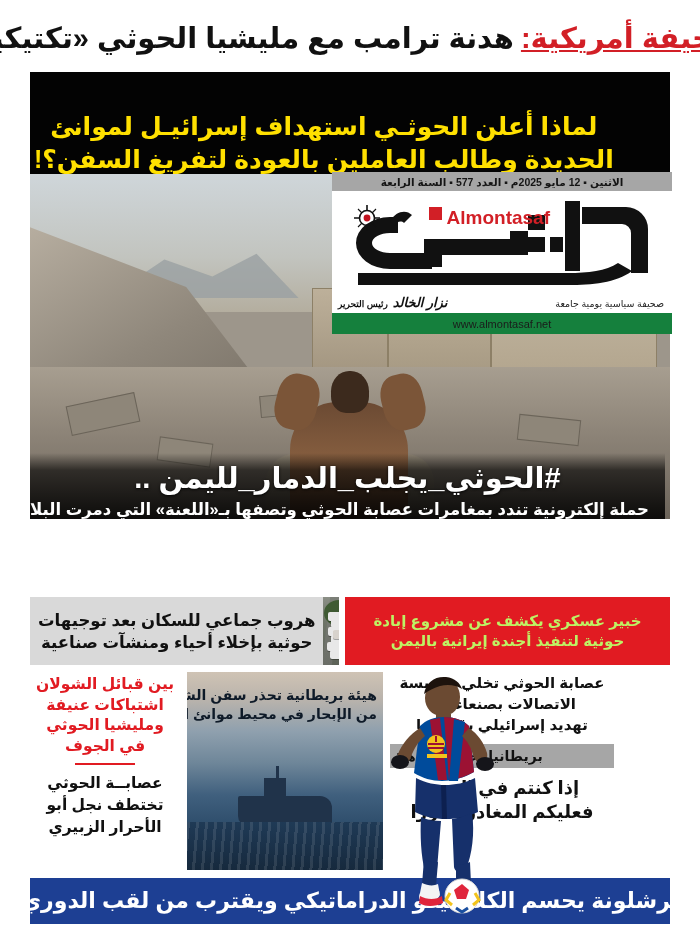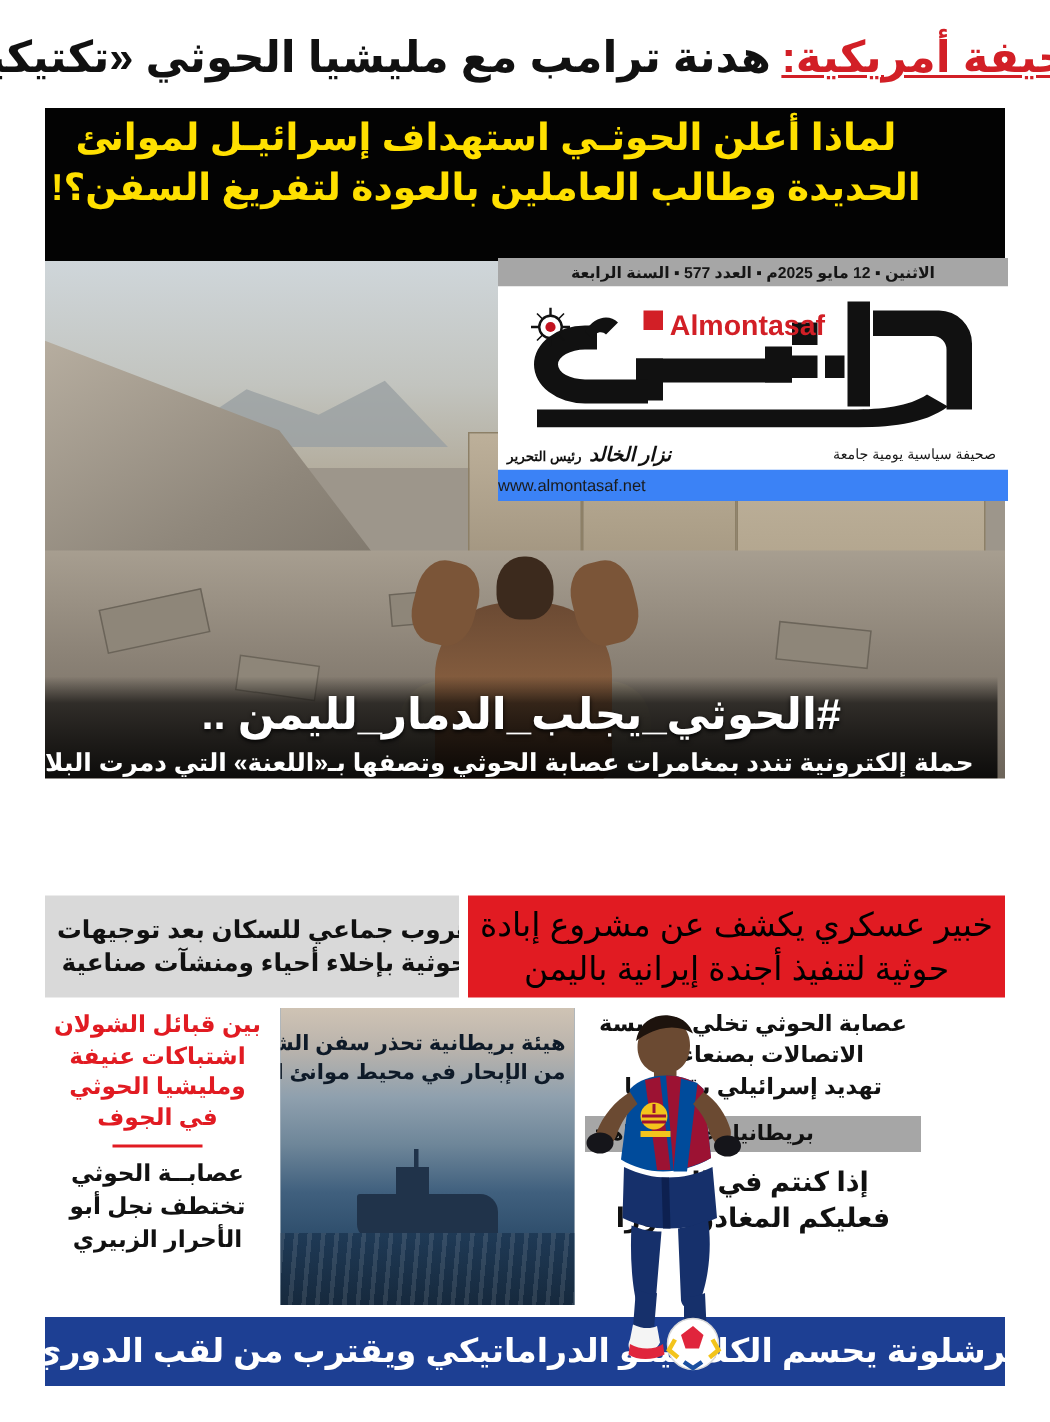--- a/index.html
+++ b/index.html
@@ -43,21 +43,21 @@
   }
 
   
   .black-box {
     position: absolute;
     left: 30px; top: 72px;
     width: 640px; height: 108px;
     background: #030303;
     display: flex;
     flex-direction: row-reverse;
-    align-items: flex-start;
+    align-items: flex-end;
     overflow: hidden;
   }
   .black-box-text {
     flex: 1;
     display: flex; flex-direction: column;
     align-items: center; justify-content: center;
     direction: rtl;
     padding: 4px 10px 4px 4px;
   }
   .black-box-text span {
@@ -179,22 +179,22 @@
     color: #111; font-size: 9px; font-weight: bold;
     font-family: Liberation Sans, sans-serif;
   }
   .editor .name {
     color: #111; font-size: 13px; font-weight: bold;
     font-style: italic;
     font-family: "Liberation Serif", serif;
   }
   .site-bar {
     height: 21px;
-    background: #3b82f6;
-    display: flex; align-items: center; justify-content: flex-end;
+    background: #15803d;
+    display: flex; align-items: center; justify-content: center;
   }
   .site-bar span {
     color: #1b1b1b;
     font-size: 11px;
     direction: ltr;
   }
 
   
   .main-photo {
     position: absolute;
@@ -369,23 +369,23 @@
     flex: 1;
     background: #e11b22;
     display: flex; align-items: center; justify-content: center;
     direction: rtl;
     padding: 3px 8px;
   }
   .story-red .inner {
     display: flex; flex-direction: column; align-items: center;
   }
   .story-red span {
-    color: #000000;
-    font-size: 22px;
-    font-weight: normal;
+    color: #bef264;
+    font-size: 15px;
+    font-weight: bold;
     line-height: 1.34;
     letter-spacing: -0.4px;
     white-space: nowrap;
   }
 
   
   .bottom {
     position: absolute;
     left: 30px; top: 672px;
     width: 640px; height: 198px;

